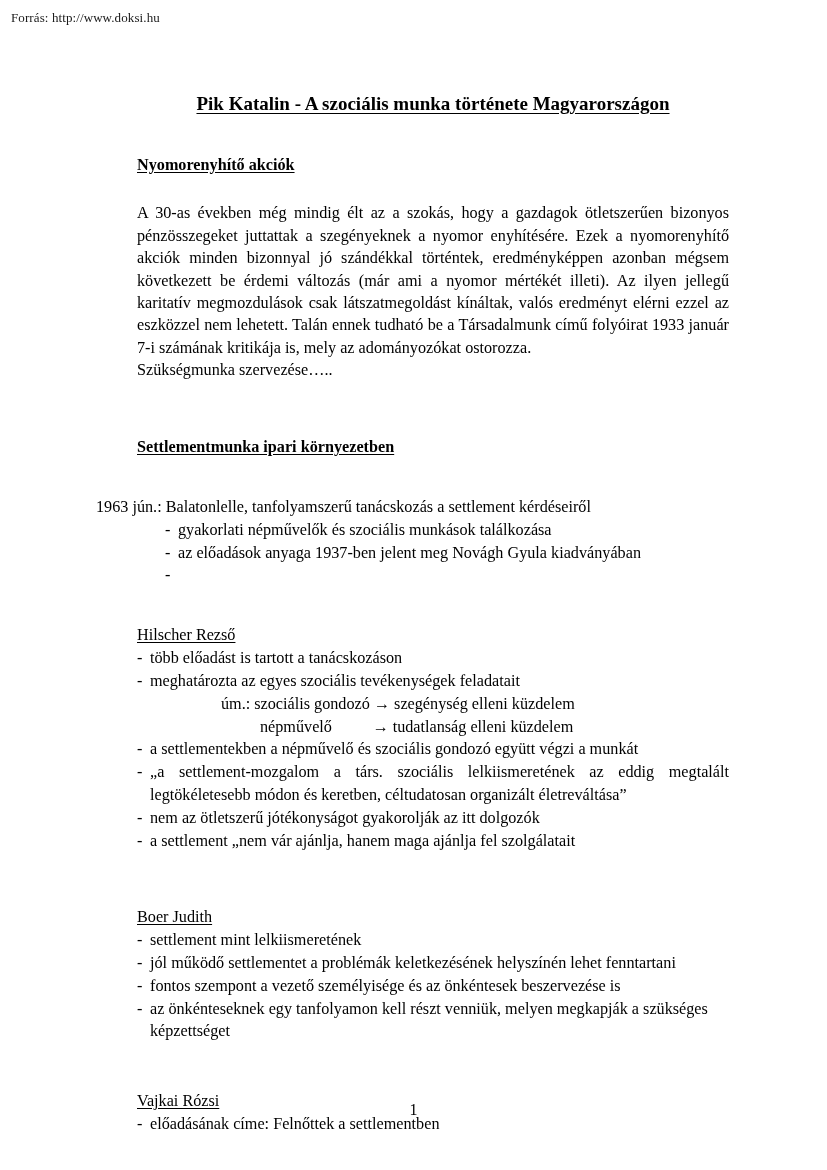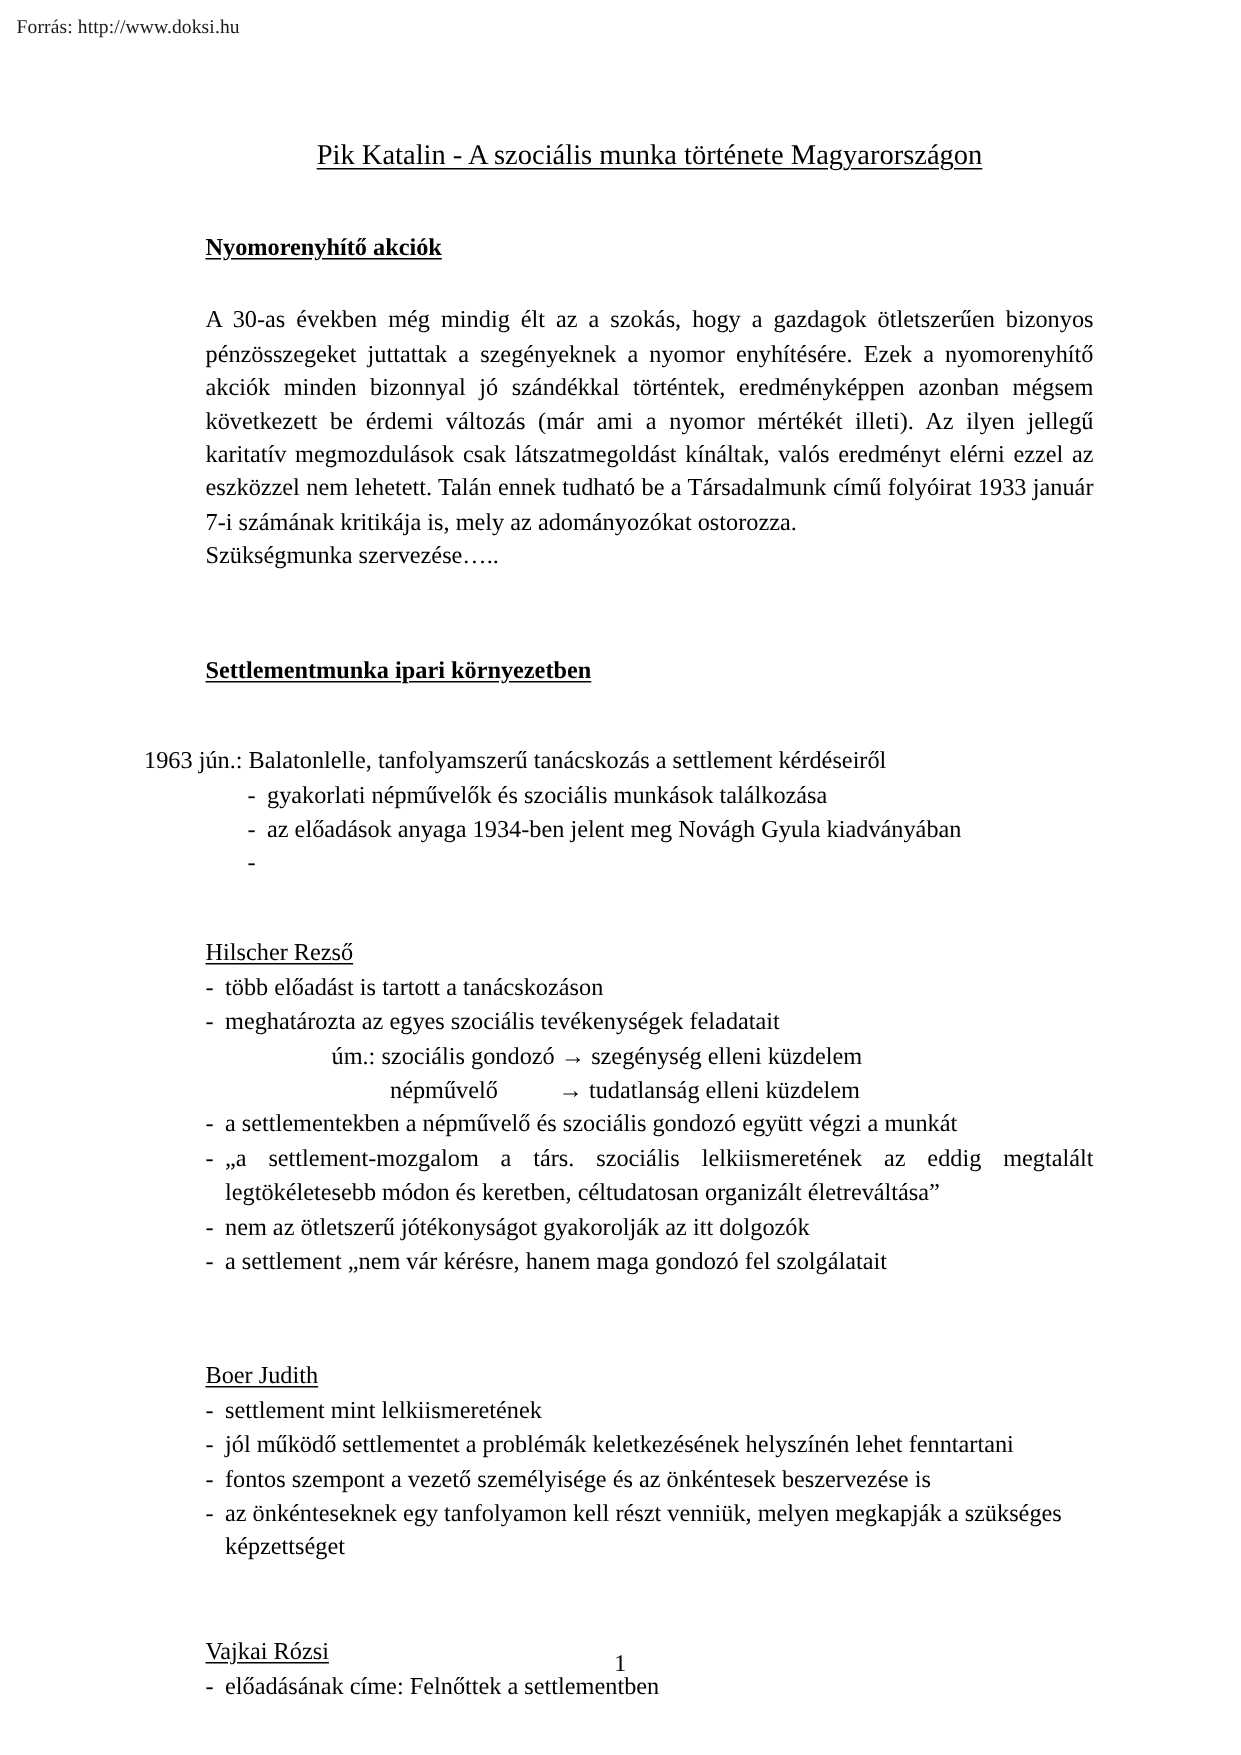--- a/index.html
+++ b/index.html
@@ -41,21 +41,21 @@
     position: absolute;
     left: 137px;
     top: 92px;
     width: 592px;
     font-size: 16.2px;
     line-height: 22.4px;
   }
 
   .doc-title {
     text-align: center;
-    font-weight: normal;
+    font-weight: bold;
     font-size: 19px;
     line-height: 24px;
     text-decoration: underline;
     text-underline-offset: 3px;
     margin: 0 0 0 0;
     padding: 0;
     white-space: nowrap;
   }
 
   .spacer-lg { height: 38px; }
@@ -185,21 +185,21 @@
       <div>
         <p class="lead-line">1963 jún.: Balatonlelle, tanfolyamszerű tanácskozás a settlement kérdéseiről</p>
 
         <ul class="bullet-list indented">
           <li class="bullet">
             <span class="dash">-</span>
             <span class="btext">gyakorlati népművelők és szociális munkások találkozása</span>
           </li>
           <li class="bullet">
             <span class="dash">-</span>
-            <span class="btext">az előadások anyaga 1934-ben jelent meg Novágh Gyula kiadványában</span>
+            <span class="btext">az előadások anyaga 1937-ben jelent meg Novágh Gyula kiadványában</span>
           </li>
           <li class="bullet">
             <span class="dash">-</span>
           </li>
         </ul>
       </div>
 
       <div class="spacer-lg"></div>
       <div class="spacer-blank"></div>
 
@@ -228,21 +228,21 @@
           <li class="bullet justified">
             <span class="dash">-</span>
             <span class="btext">„a settlement-mozgalom a társ. szociális lelkiismeretének az eddig megtalált legtökéletesebb módon és keretben, céltudatosan organizált életreváltása”</span>
           </li>
           <li class="bullet">
             <span class="dash">-</span>
             <span class="btext">nem az ötletszerű jótékonyságot gyakorolják az itt dolgozók</span>
           </li>
           <li class="bullet">
             <span class="dash">-</span>
-            <span class="btext">a settlement „nem vár kérésre, hanem maga gondozó fel szolgálatait</span>
+            <span class="btext">a settlement „nem vár ajánlja, hanem maga ajánlja fel szolgálatait</span>
           </li>
         </ul>
       </div>
 
       <div class="spacer-lg"></div>
       <div class="spacer-sm"></div>
 
       <div>
         <span class="name-heading">Boer Judith</span>
 

